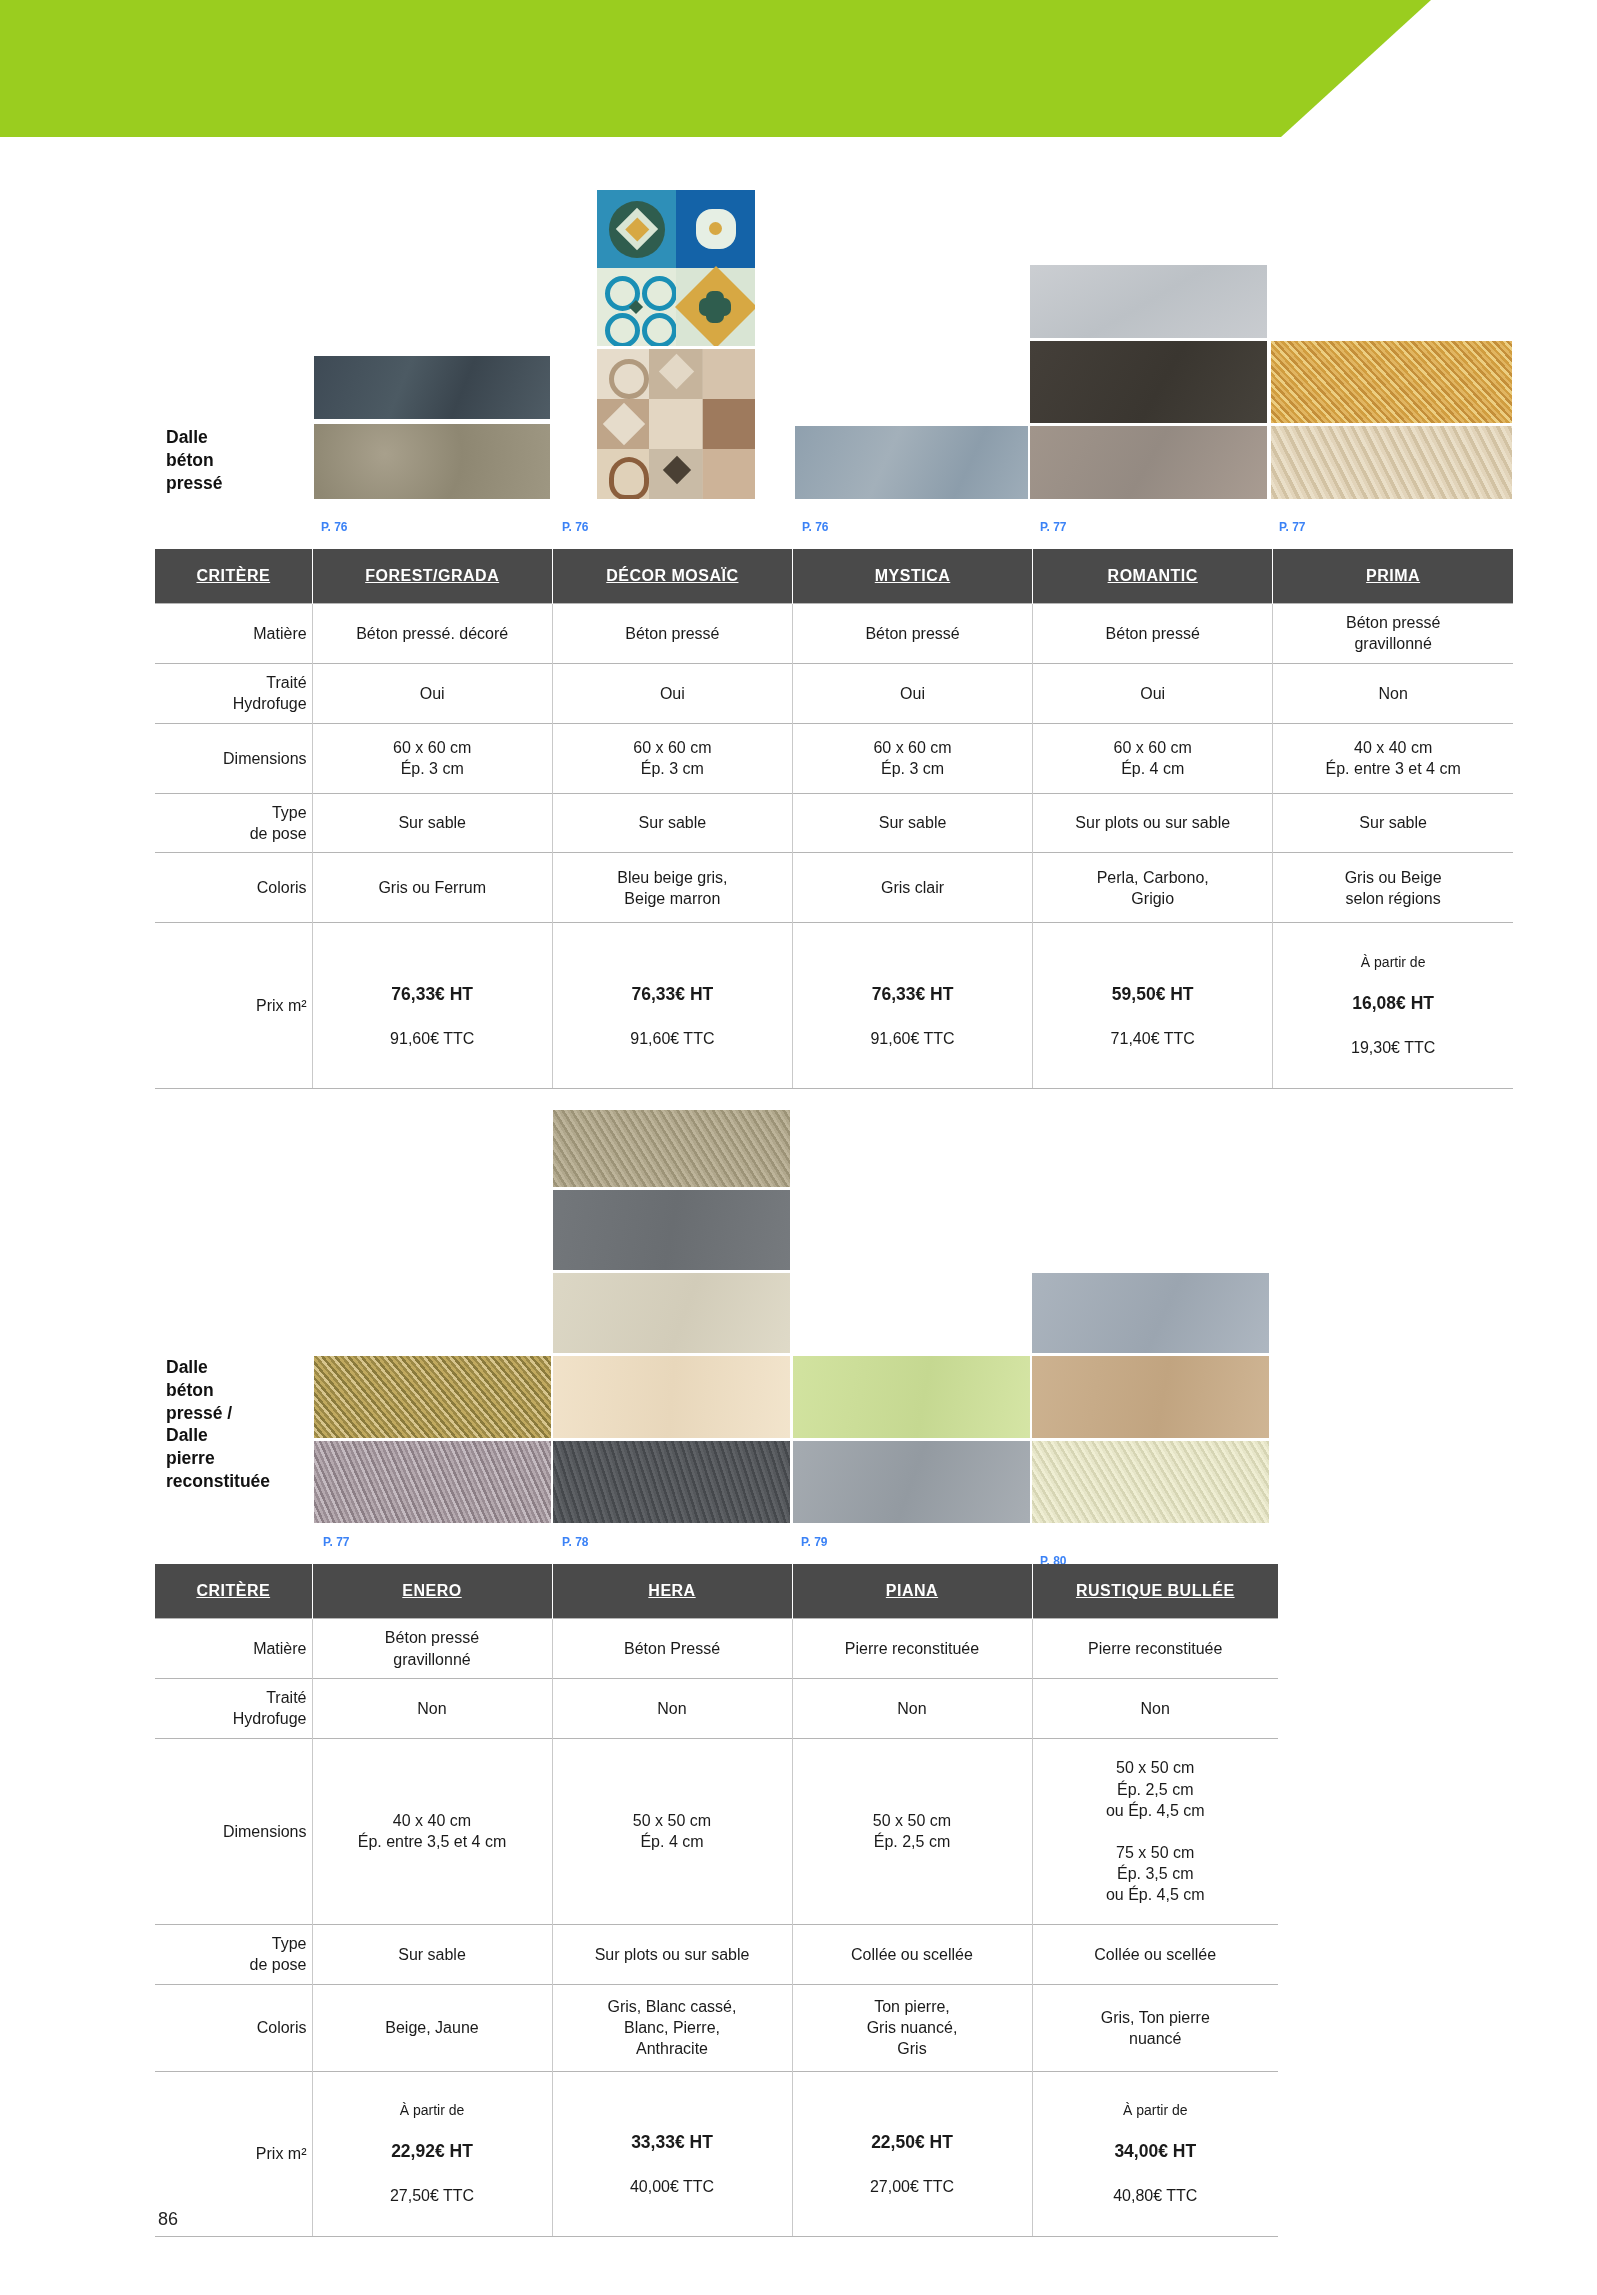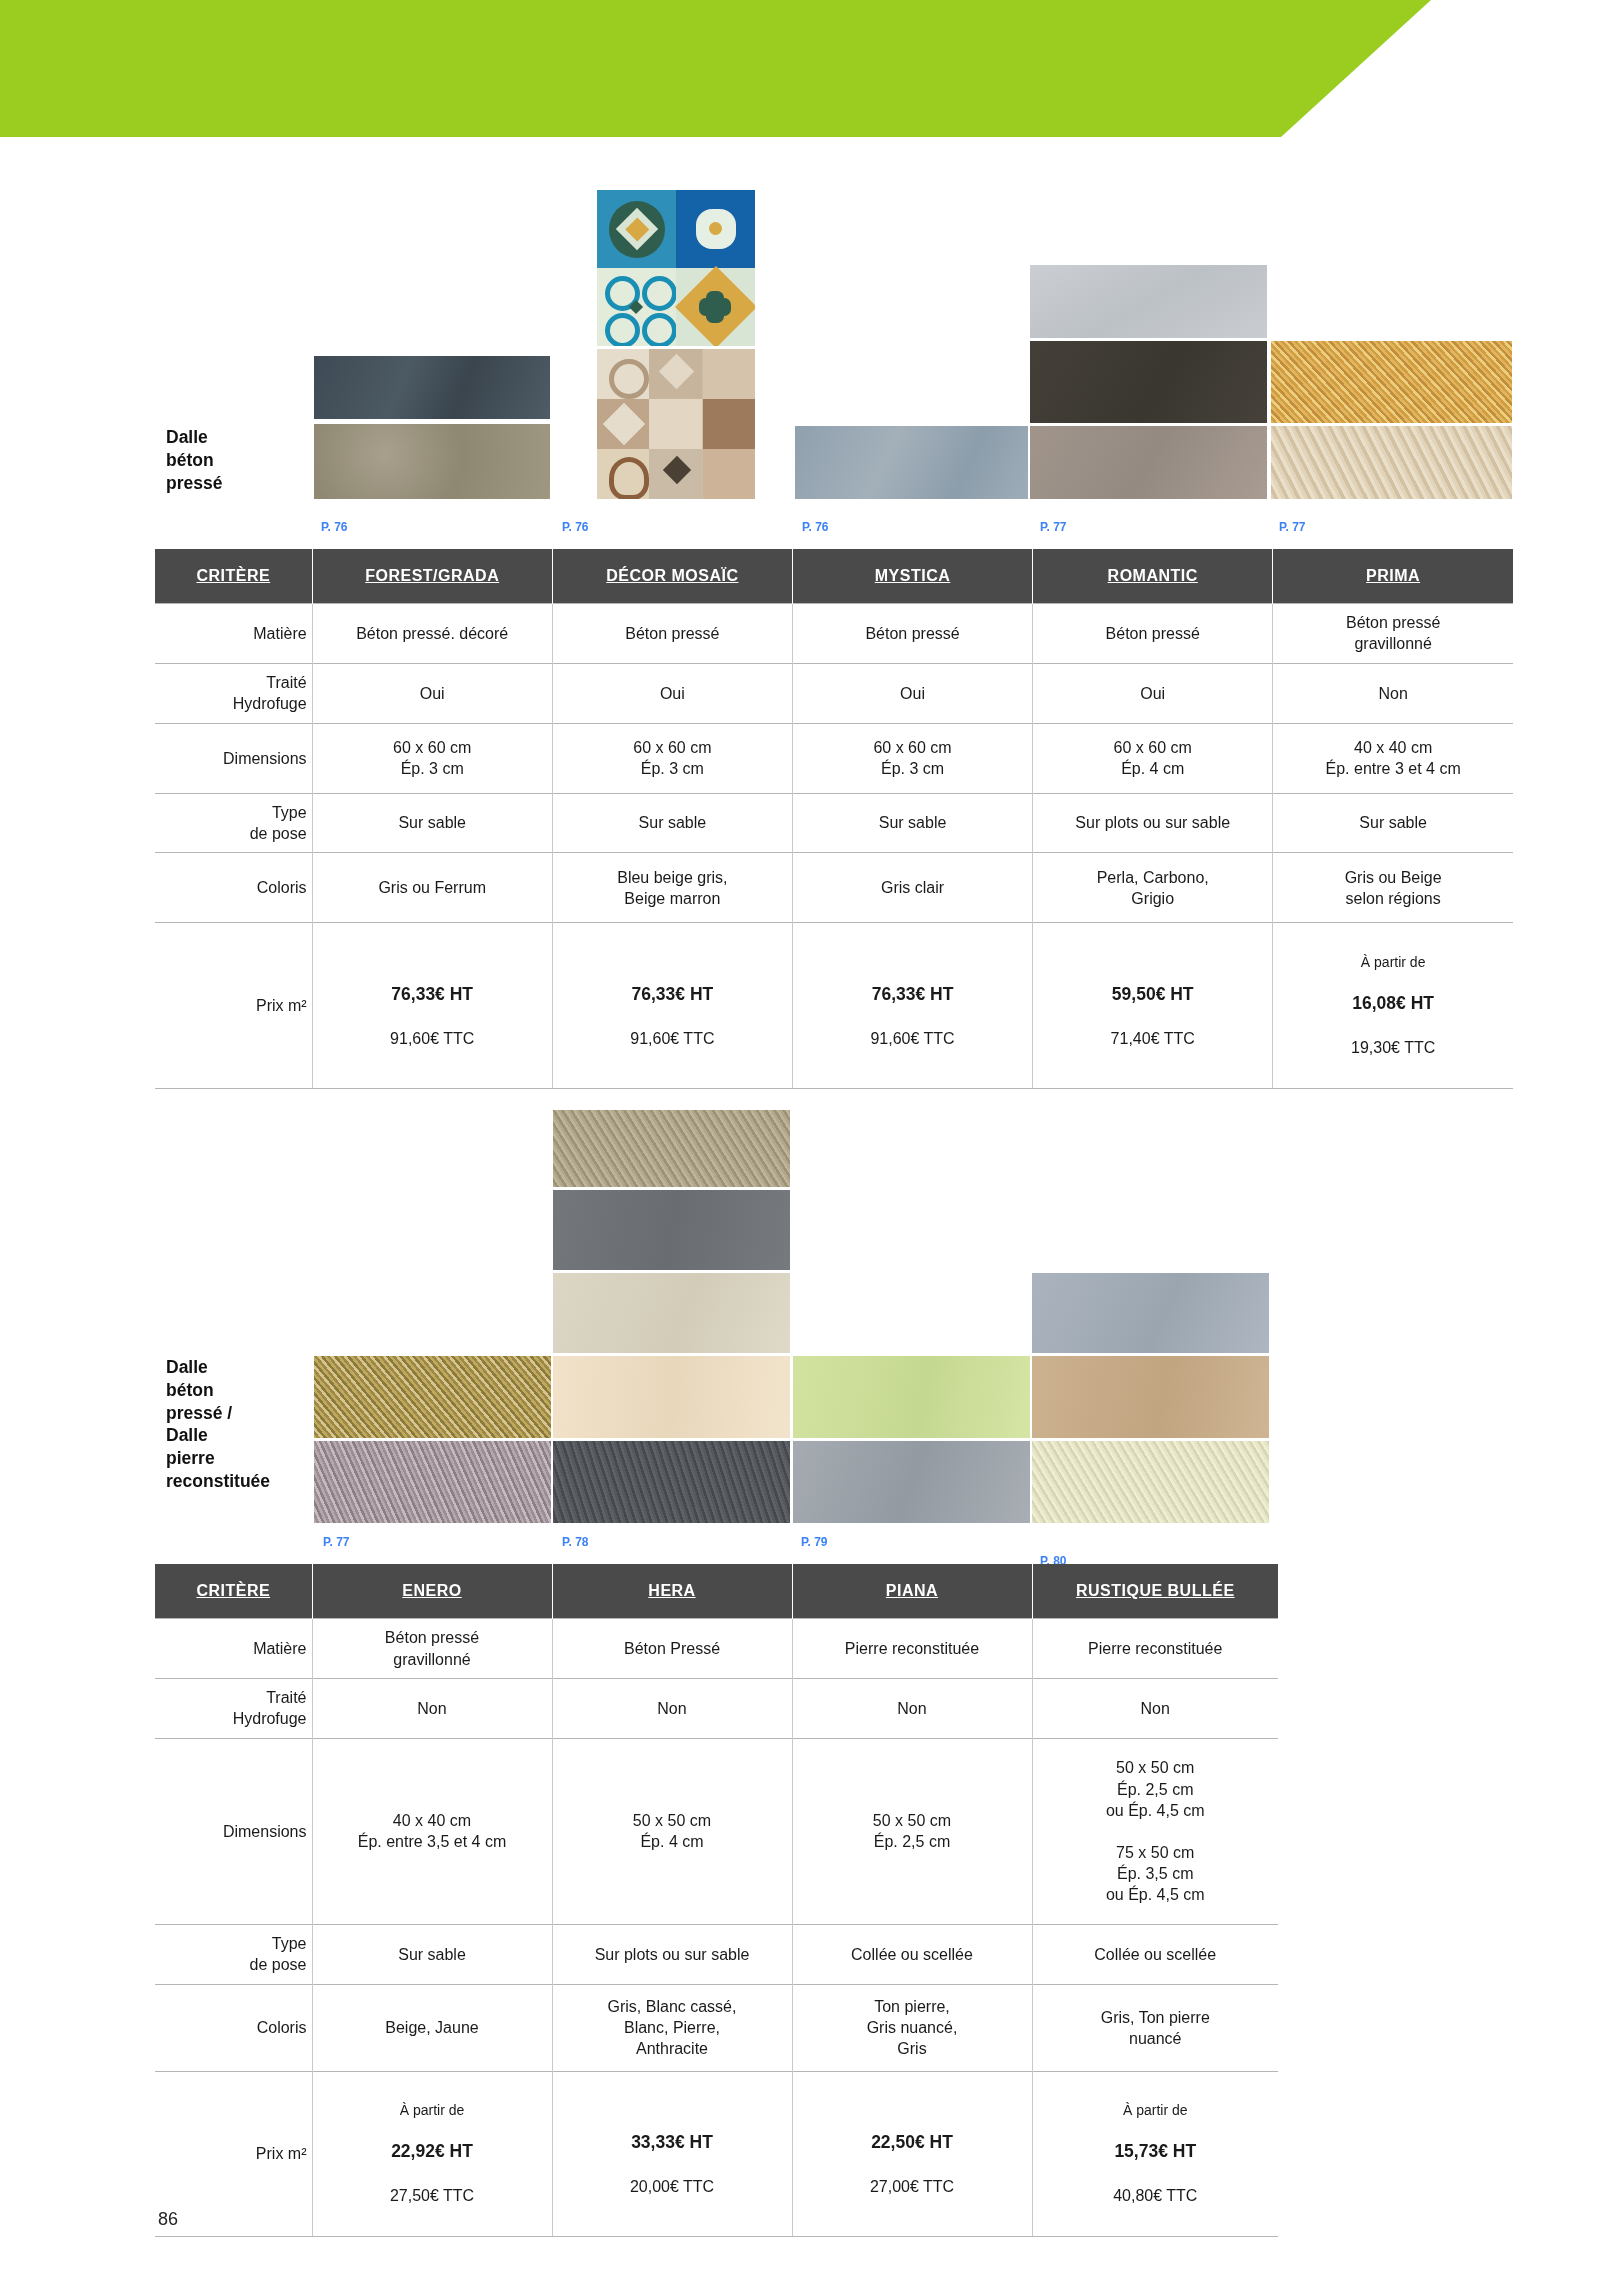--- a/index.html
+++ b/index.html
@@ -373,30 +373,30 @@
       <tr style="height:87px;">
         <td class="crit">Prix m²</td>
         <td>
           <span class="price-top">À partir de</span>
           <span class="price-ht">22,92€ HT</span>
           <span class="price-ttc">27,50€ TTC</span>
         </td>
         <td>
           <span class="price-top"></span>
           <span class="price-ht">33,33€ HT</span>
-          <span class="price-ttc">20,00€ TTC</span>
+          <span class="price-ttc">40,00€ TTC</span>
         </td>
         <td>
           <span class="price-top"></span>
           <span class="price-ht">22,50€ HT</span>
           <span class="price-ttc">27,00€ TTC</span>
         </td>
         <td>
           <span class="price-top">À partir de</span>
-          <span class="price-ht">15,73€ HT</span>
+          <span class="price-ht">34,00€ HT</span>
           <span class="price-ttc">40,80€ TTC</span>
         </td>
       </tr>
     </tbody>
   </table>
 
   <div id="pagenum">86</div>
 
 </div>
 

